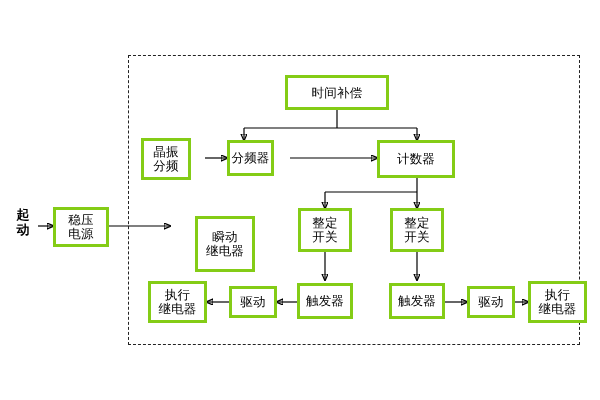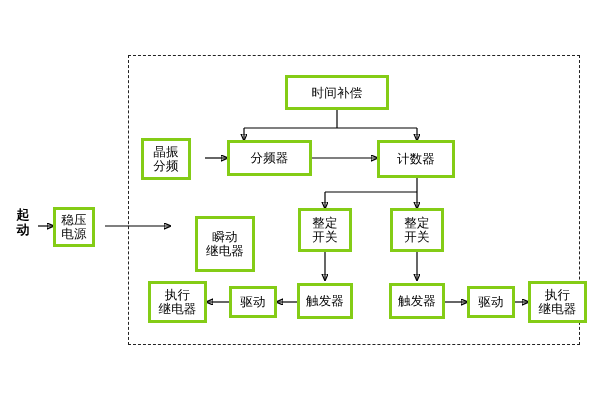--- a/index.html
+++ b/index.html
@@ -108,29 +108,29 @@
     <line x1="229" y1="302" x2="207" y2="302" marker-end="url(#arrow)"></line>
 
     <line x1="445" y1="302" x2="467" y2="302" marker-end="url(#arrow)"></line>
 
     <line x1="507" y1="302" x2="528" y2="302" marker-end="url(#arrow)"></line>
   </svg>
 
   <div class="label-plain" style="left:8px; top:208px; width:30px;">起
 动</div>
 
-  <div class="node" style="left:53px; top:207px; width:42px; height:40px;">稳压
+  <div class="node" style="left:53px; top:207px; width:56px; height:40px;">稳压
 电源</div>
 
   <div class="node" style="left:285px; top:75px; width:104px; height:35px;">时间补偿</div>
 
   <div class="node" style="left:141px; top:138px; width:50px; height:42px;">晶振
 分频</div>
 
-  <div class="node" style="left:227px; top:140px; width:85px; height:36px;">分频器</div>
+  <div class="node" style="left:227px; top:140px; width:47px; height:36px;">分频器</div>
 
   <div class="node" style="left:377px; top:140px; width:78px; height:38px;">计数器</div>
 
   <div class="node" style="left:195px; top:216px; width:60px; height:56px;">瞬动
 继电器</div>
 
   <div class="node" style="left:298px; top:208px; width:54px; height:44px;">整定
 开关</div>
 
   <div class="node" style="left:390px; top:208px; width:54px; height:44px;">整定

